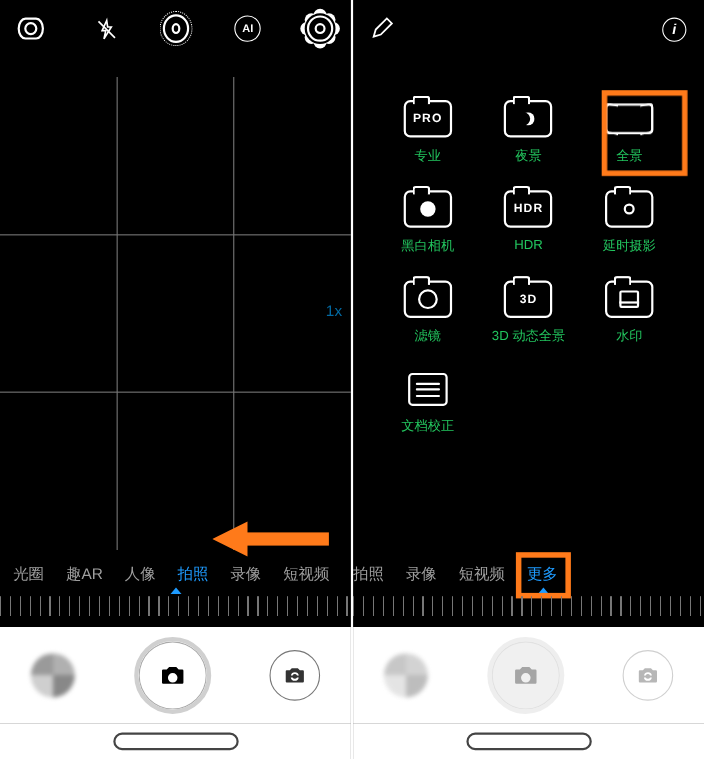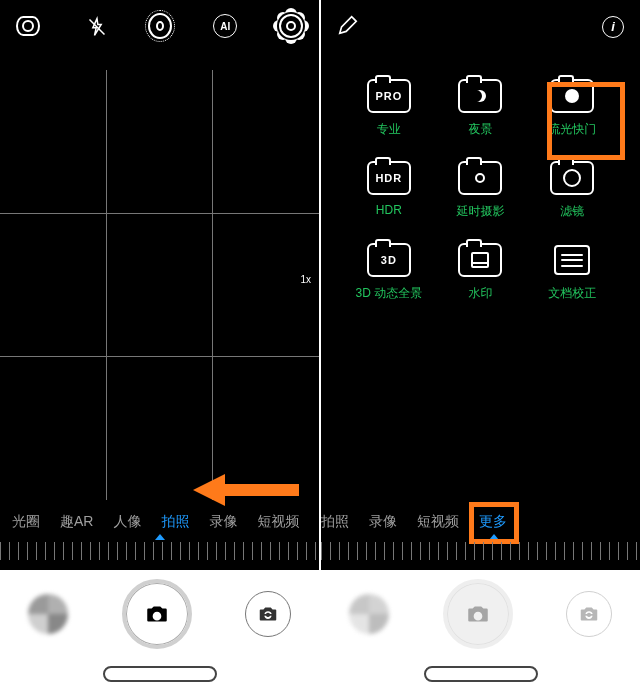--- a/index.html
+++ b/index.html
@@ -46,22 +46,22 @@
   .gridline-h, .gridline-v {
     position: absolute;
     background: #777;
   }
   .gridline-h { left:0; right:0; height:1px; }
   .gridline-v { top:0; bottom:0; width:1px; }
   .zoom {
     position: absolute;
     right: 8px;
     top: 204px;
-    font-size: 10px;
-    color: #ffffff;
+    font-size: 14px;
+    color: #0369a1;
   }
   
   .arrow {
     position: absolute;
     right: 16px;
     top: 470px;
     pointer-events: none;
   }
   
   .mode-strip {
@@ -148,21 +148,21 @@
     width:110px;height:12px;border:2px solid #444;border-radius:10px;
   }
 
   
   .topbar2 {
     display:flex;align-items:center;justify-content:space-between;
     padding:14px 16px 6px;
   }
   .option-grid {
     position:absolute;
-    top:68px;
+    top:80px;
     left:0;right:0;
     display:grid;
     grid-template-columns: repeat(3, 1fr);
     justify-items:center;
     row-gap:22px;
     padding: 10px 22px 0;
   }
   .opt {
     width:70px;
     display:flex;flex-direction:column;align-items:center;
@@ -367,25 +367,31 @@
       <div class="opt">
           <div class="iconwrap">
             <div class="camicon">
               <span class="inner-moon"></span>
             </div>
           </div>
           <div class="opt-label">夜景</div>
         </div>
       <div class="opt">
           <div class="iconwrap">
+            <div class="pano-icon"></div>
+          </div>
+          <div class="opt-label">全景</div>
+        </div>
+      <div class="opt">
+          <div class="iconwrap">
             <div class="camicon">
               <span class="solid-circ"></span>
             </div>
           </div>
-          <div class="opt-label">流光快门</div>
+          <div class="opt-label">黑白相机</div>
         </div>
       <div class="opt">
           <div class="iconwrap">
             <div class="camicon">HDR</div>
           </div>
           <div class="opt-label">HDR</div>
         </div>
       <div class="opt">
           <div class="iconwrap">
             <div class="camicon">

